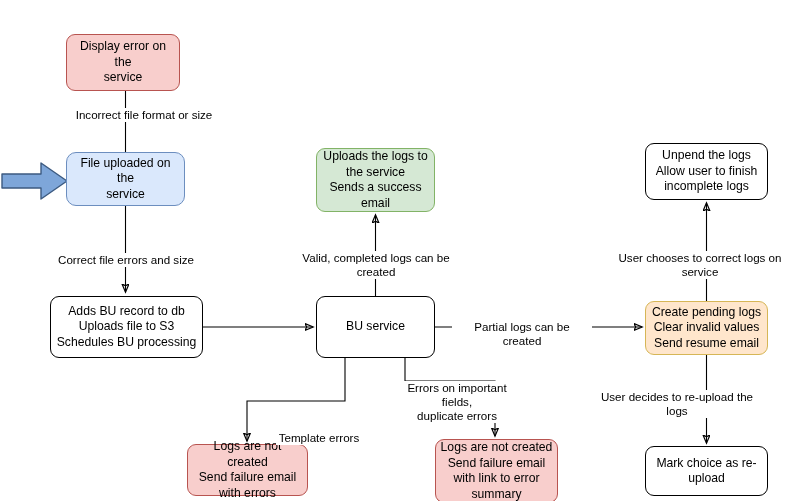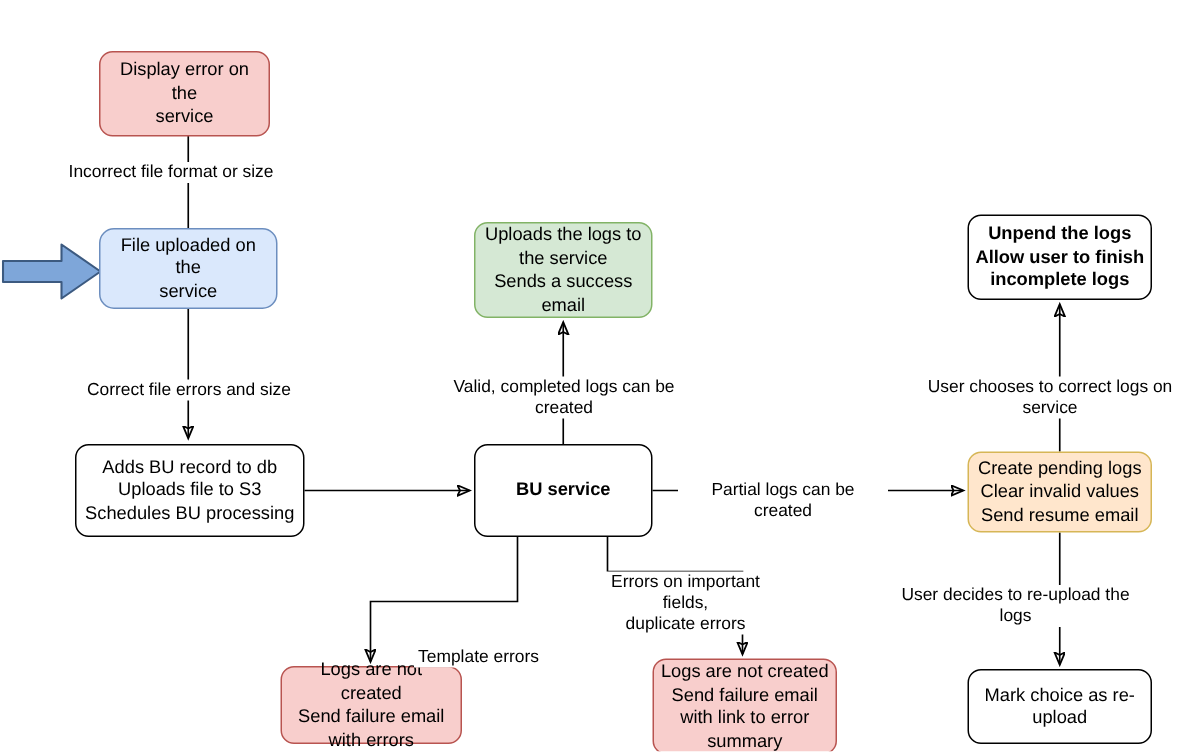--- a/index.html
+++ b/index.html
@@ -102,43 +102,43 @@
 
   <div class="node" style="left:50px; top:296px; width:153px; height:62px; background:#ffffff; border-color:#000000;">Adds BU record to db
 Uploads file to S3
 Schedules BU processing</div>
 
   <div class="node" style="left:316px; top:148px; width:119px; height:64px; background:#d5e8d4; border-color:#82b366;">Uploads the logs to
 the service
 Sends a success
 email</div>
 
-  <div class="node" style="left:316px; top:296px; width:119px; height:62px; background:#ffffff; border-color:#000000;font-weight:bold;">BU service</div>
+  <div class="node" style="left:316px; top:296px; width:119px; height:62px; background:#ffffff; border-color:#000000;">BU service</div>
 
-  <div class="node" style="left:645px; top:143px; width:123px; height:57px; background:#ffffff; border-color:#000000;font-weight:bold;">Unpend the logs
+  <div class="node" style="left:645px; top:143px; width:123px; height:57px; background:#ffffff; border-color:#000000;">Unpend the logs
 Allow user to finish
 incomplete logs</div>
 
   <div class="node" style="left:645px; top:301px; width:123px; height:54px; background:#ffe6cc; border-color:#d6b656;">Create pending logs
 Clear invalid values
 Send resume email</div>
 
   <div class="node" style="left:187px; top:444px; width:121px; height:52px; background:#f8cecc; border-color:#b85450;">Logs are not created
 Send failure email
 with errors</div>
 
   <div class="node" style="left:435px; top:439px; width:123px; height:64px; background:#f8cecc; border-color:#b85450;">Logs are not created
 Send failure email
 with link to error
 summary</div>
 
   <div class="node" style="left:645px; top:446px; width:123px; height:50px; background:#ffffff; border-color:#000000;">Mark choice as re-
 upload</div>
 
-  <div class="edge-label" style="left:34px; top:108px; width:160px;">Incorrect file format or size</div>
+  <div class="edge-label" style="left:64px; top:108px; width:160px;">Incorrect file format or size</div>
 
   <div class="edge-label" style="left:46px; top:253px; width:160px;">Correct file errors and size</div>
 
   <div class="edge-label" style="left:281px; top:251px; width:190px;">Valid, completed logs can be created</div>
 
   <div class="edge-label" style="left:452px; top:320px; width:140px;">Partial logs can be created</div>
 
   <div class="edge-label" style="left:600px; top:251px; width:200px;">User chooses to correct logs on service</div>
 
   <div class="edge-label" style="left:587px; top:390px; width:180px;">User decides to re-upload the logs</div>

